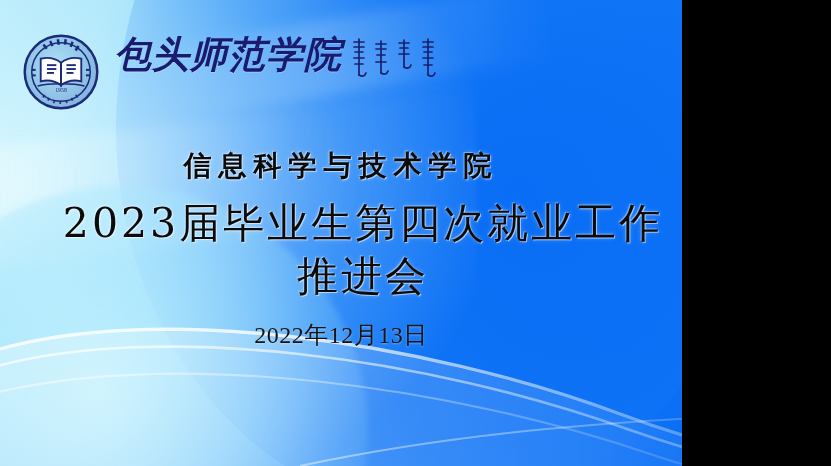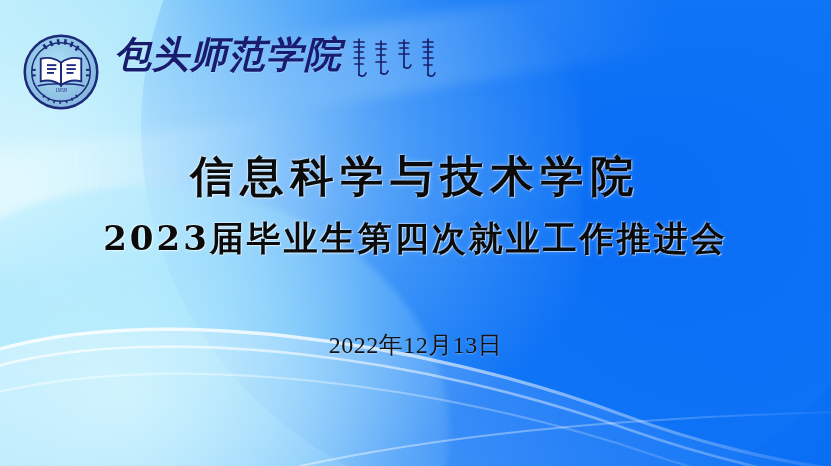--- a/index.html
+++ b/index.html
@@ -2,21 +2,21 @@
 <html><head>
 <meta charset="utf-8">
 <style>
   html, body {
     margin: 0;
     padding: 0;
     background: #000;
   }
   #slide {
     position: relative;
-    width: 831px;
+    width: 682px;
     height: 466px;
     overflow: hidden;
     font-family: "Liberation Sans", sans-serif;
     background: #fde047;
   }
 
   
   .bg-base {
     position: absolute;
     inset: 0;
@@ -183,49 +183,50 @@
 
   
   .title-block {
     position: absolute;
     left: 0;
     right: 0;
     top: 150px;
     text-align: center;
   }
   .title-line1 {
-    font-family: Liberation Serif, serif;
-    font-size: 43px;
+    font-family: Liberation Mono, monospace;
+    font-size: 28px;
     font-weight: bold;
     letter-spacing: 7px;
     color: #0b0b0b;
     line-height: 1.25;
     text-shadow:
       1px 1px 0 rgba(255,255,255,0.55),
       -1px -1px 0 rgba(255,255,255,0.35),
       0 0 5px rgba(255,255,255,0.35);
   }
   .title-line2 {
     font-family: "DejaVu Serif", "Liberation Serif", serif;
-    font-size: 34px;
-    font-weight: bold;
+    font-size: 41px;
+    font-weight: normal;
     letter-spacing: 3px;
     color: #0b0b0b;
     line-height: 1.3;
     margin-top: 12px;
     text-shadow:
       1px 1px 0 rgba(255,255,255,0.55),
       -1px -1px 0 rgba(255,255,255,0.35),
       0 0 5px rgba(255,255,255,0.35);
+    margin-left: 44px;
   }
   .date-line {
     position: absolute;
     left: 0;
     right: 0;
-    top: 329px;
+    top: 319px;
     text-align: center;
     font-family: "Liberation Serif", "DejaVu Serif", serif;
     font-size: 24px;
     letter-spacing: 0.5px;
     color: #131313;
     text-shadow: 0 1px 2px rgba(255,255,255,0.35);
   }
 </style>
 </head>
 <body>

